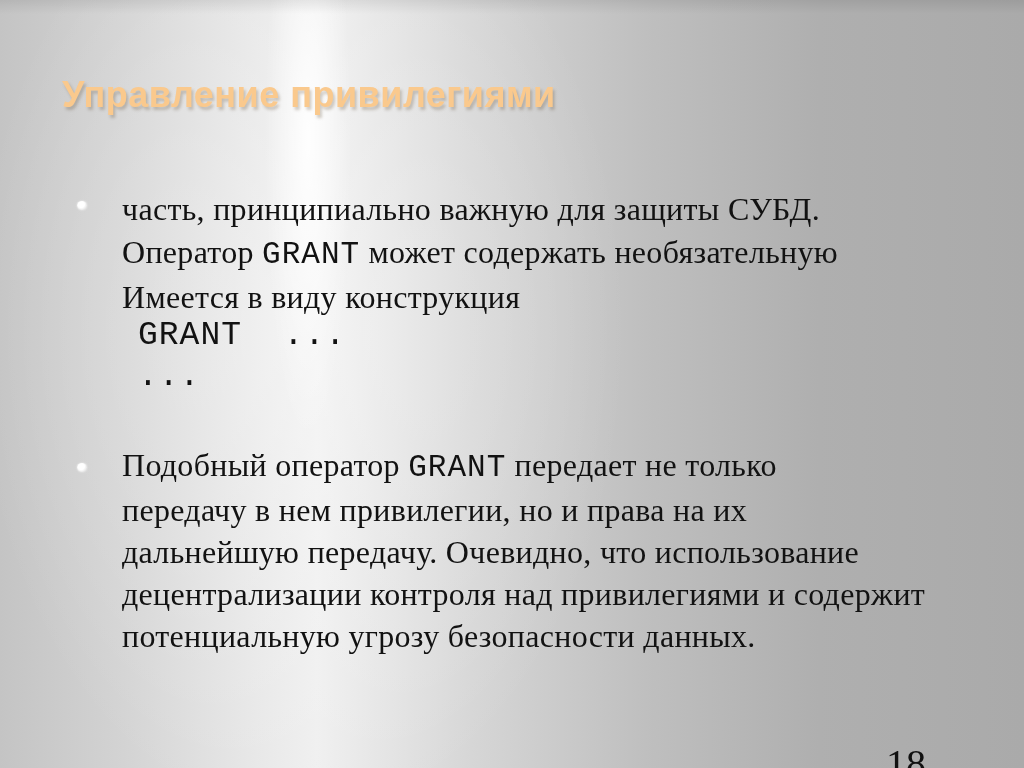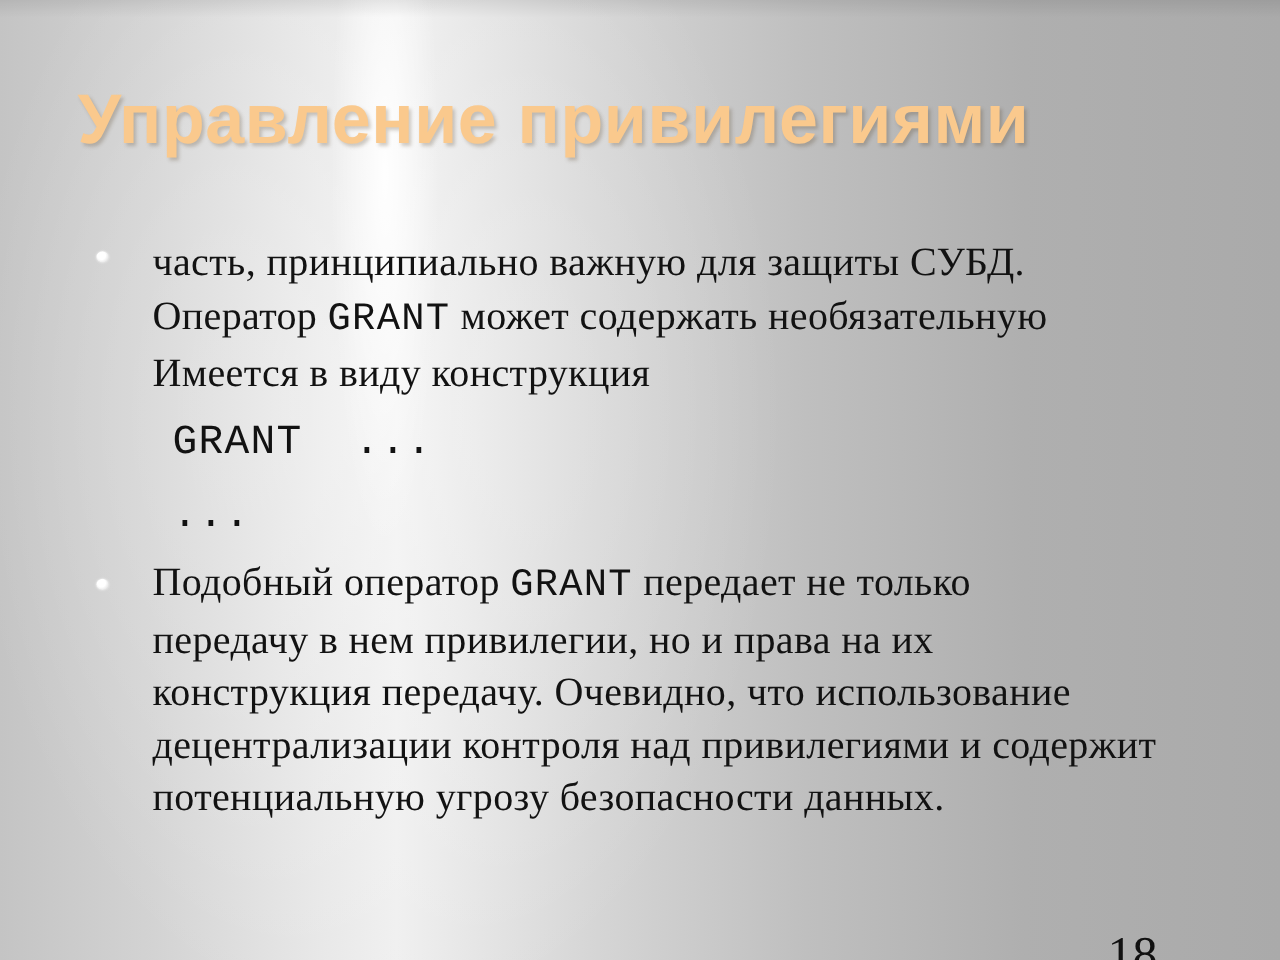--- a/index.html
+++ b/index.html
@@ -19,21 +19,21 @@
       linear-gradient(90deg, #c4c4c4 0%, #d3d3d3 12%, #e7e7e7 25%, #efefef 31%, #d6d6d6 46%, #bfbfbf 63%, #afafaf 80%, #aaaaaa 100%);
     font-family: "Liberation Serif", serif;
     color: #121212;
   }
   .title {
     position: absolute;
     left: 62px;
     top: 64px;
     font-family: "Liberation Sans", sans-serif;
     font-weight: bold;
-    font-size: 56px;
+    font-size: 36px;
     line-height: 62px;
     letter-spacing: 0.5px;
     color: #FAC98D;
     text-shadow: 2px 3px 3px rgba(80, 60, 30, 0.25);
     white-space: nowrap;
   }
   .marker {
     position: absolute;
     width: 10px;
     height: 9px;
@@ -60,21 +60,21 @@
   .codeblock {
     position: absolute;
     left: 138px;
     top: 315px;
     font-family: "Liberation Mono", "DejaVu Sans Mono", monospace;
     font-size: 33px;
     line-height: 41px;
     letter-spacing: 1px;
     color: #121212;
   }
-  .codeblock .bline { white-space: pre; margin-top: 18px; }
+  .codeblock .bline { white-space: pre; }
   .page-number {
     position: absolute;
     left: 886px;
     top: 744px;
     font-family: "Liberation Serif", serif;
     font-size: 40px;
     line-height: 40px;
     color: #111111;
   }
 </style>
@@ -96,20 +96,20 @@
   <div class="codeblock">
     <div class="bline">GRANT  ...</div>
     <div class="bline">...</div>
   </div>
 
   <div class="marker marker2"></div>
 
   <div class="textblock bullet2-text">
     <div class="bline"><span>Подобный оператор </span><span class="mono">GRANT</span><span> передает не только</span></div>
     <div class="bline"><span>передачу в нем привилегии, но и права на их</span></div>
-    <div class="bline"><span>конструкция передачу. Очевидно, что использование</span></div>
+    <div class="bline"><span>дальнейшую передачу. Очевидно, что использование</span></div>
     <div class="bline"><span>децентрализации контроля над привилегиями и содержит</span></div>
     <div class="bline"><span>потенциальную угрозу безопасности данных.</span></div>
   </div>
 
   <div class="page-number">18</div>
 
 </div>
 
 </body></html>

